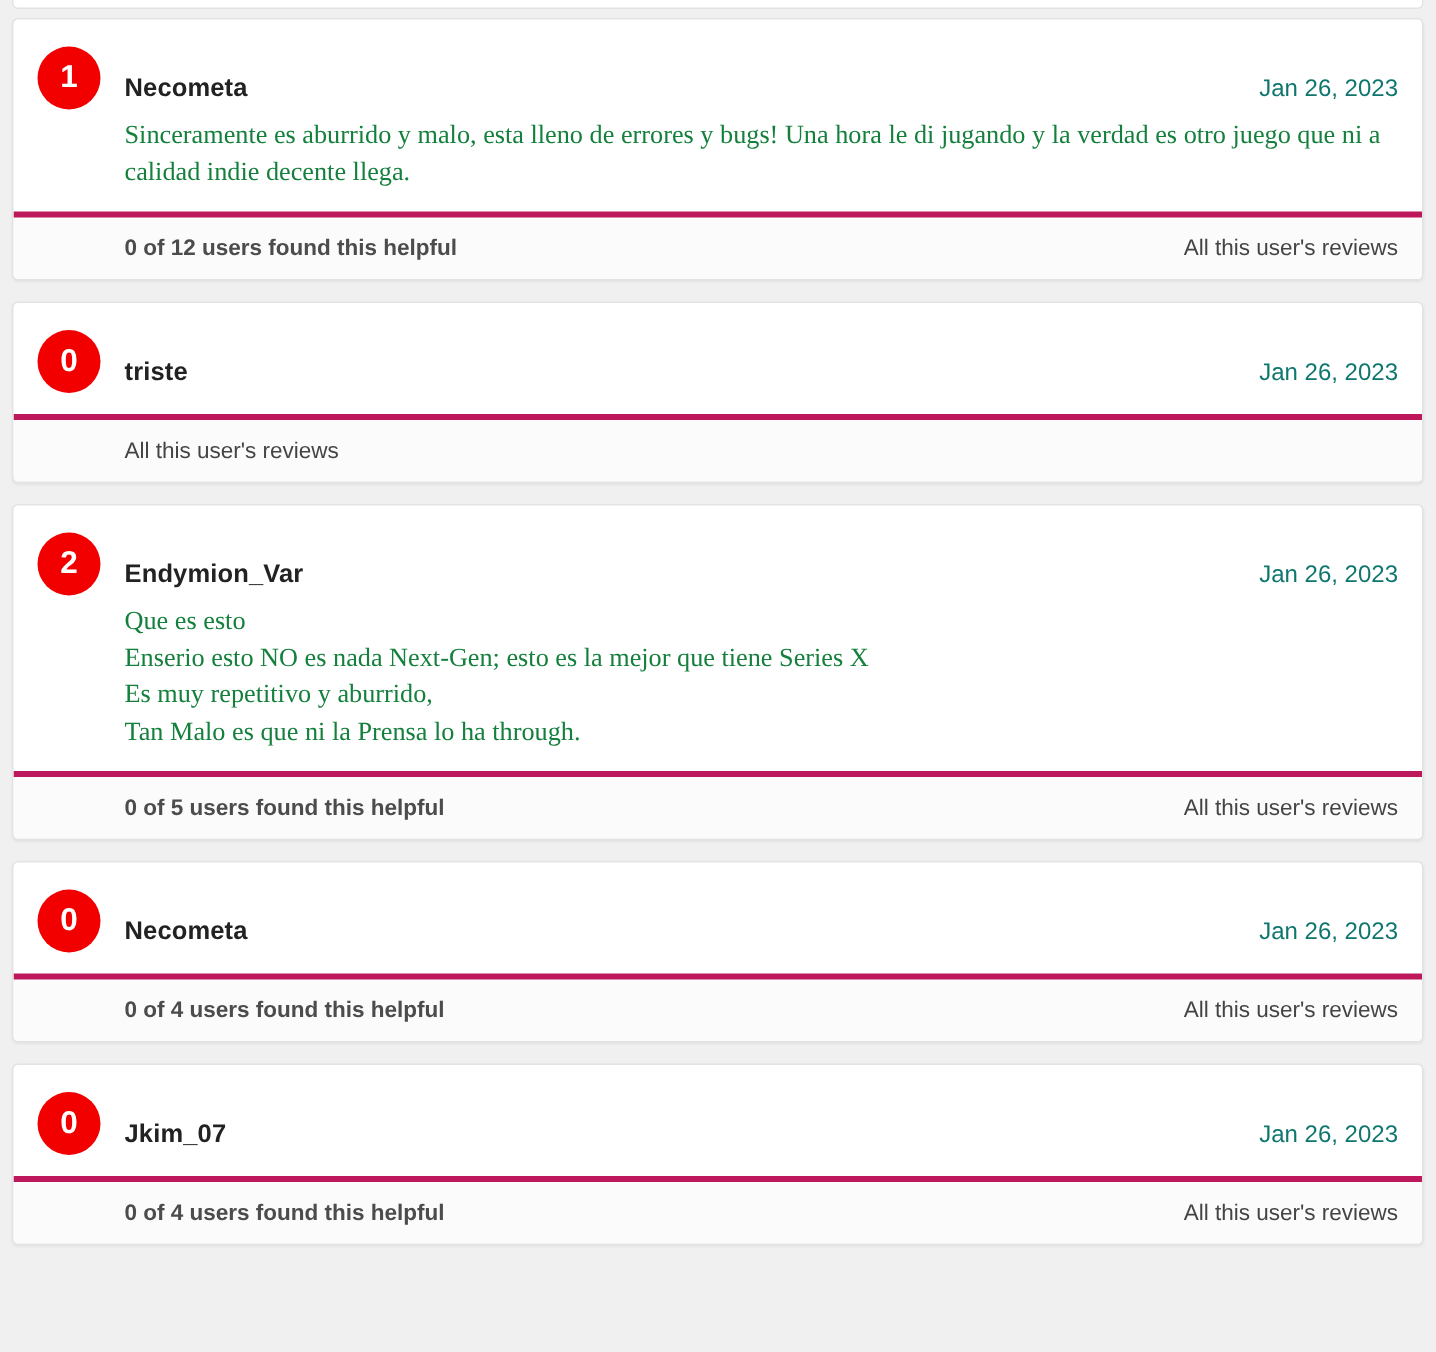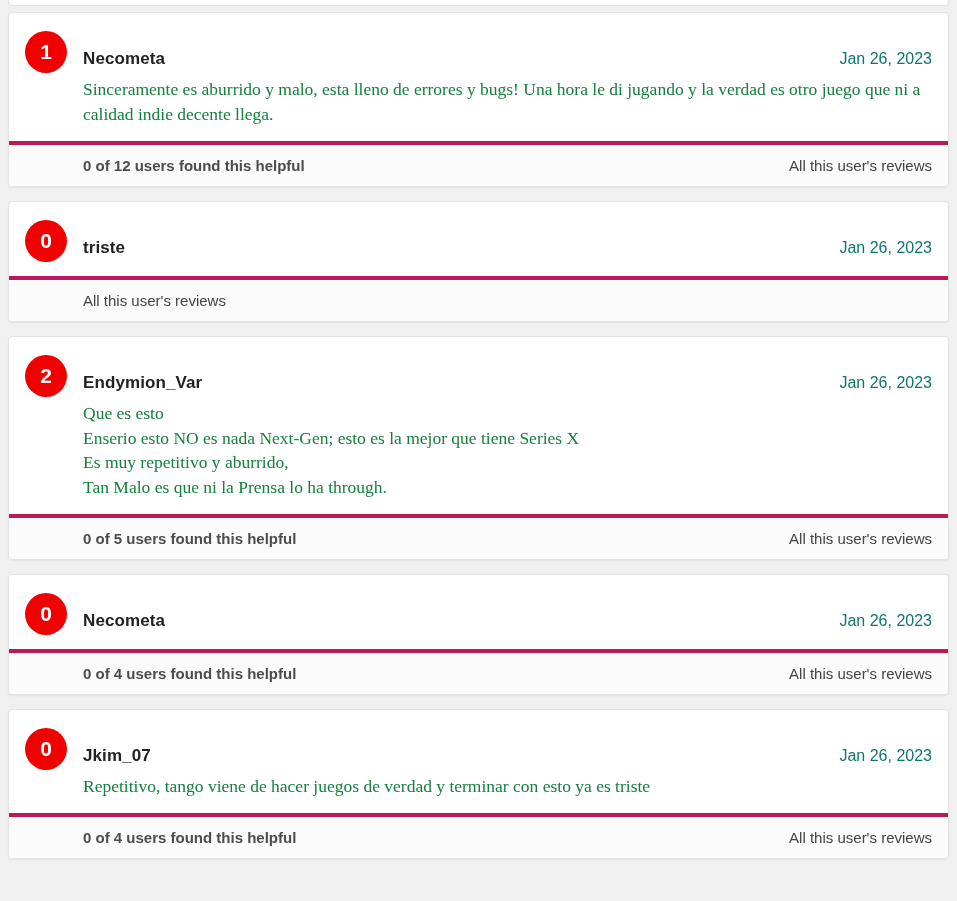--- a/index.html
+++ b/index.html
@@ -183,21 +183,20 @@
   </div>
 
   <div class="review-card">
     <div class="review-body">
       <div class="score-badge" style="background: rgb(242, 0, 0); color: rgb(255, 255, 255);">0</div>
       <div class="review-main">
         <div class="review-head">
           <span class="reviewer-name">Jkim_07</span>
           <span class="review-date">Jan 26, 2023</span>
         </div>
-        <div class="review-text">Repetitivo, tango viene de hacer juegos de verdad y terminar con esto ya es triste</div>
       </div>
     </div>
     <div class="review-footer">
       <span class="helpful-text">0 of 4 users found this helpful</span>
       <a class="user-reviews-link">All this user's reviews</a>
     </div>
   </div>
 
 </div>
 

